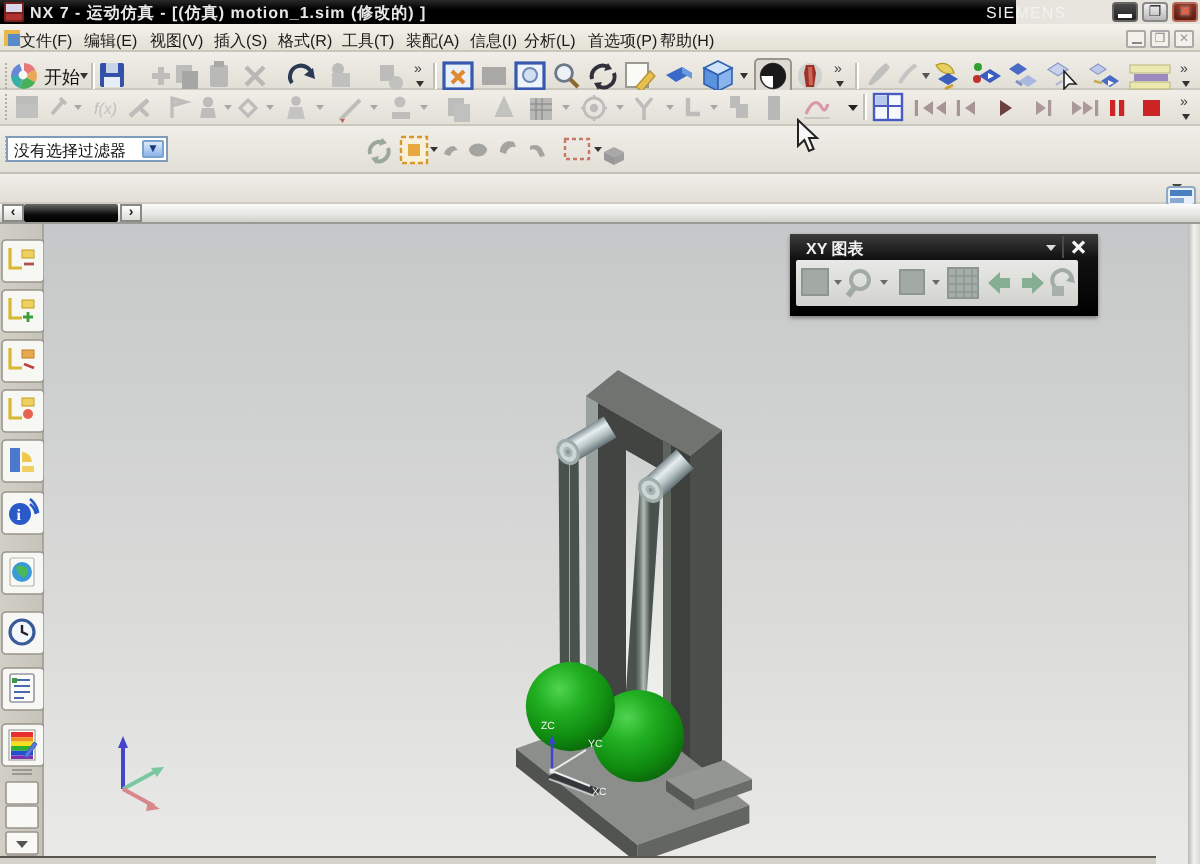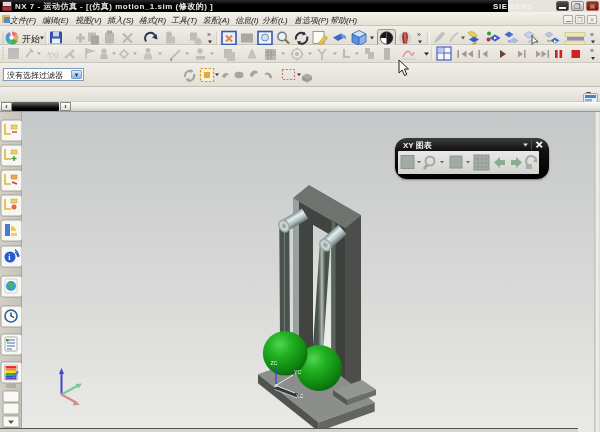--- a/index.html
+++ b/index.html
@@ -1,45 +1,45 @@
 <!DOCTYPE html>
 <html><head><meta charset="utf-8"><style>
 html,body{margin:0;padding:0;width:600px;height:432px;overflow:hidden;font-family:"Liberation Sans",sans-serif;}
 *{box-sizing:border-box;}
 .abs{position:absolute;}
 #app{position:relative;width:600px;height:432px;background:#e6e4dc;}
 
 #title{left:0;top:0;width:508px;height:12px;background:linear-gradient(#2a2a2a,#000 40%,#000);}
 #title .txt{left:15px;top:1px;font-size:8px;font-weight:bold;color:#e8e8e8;letter-spacing:0.5px;white-space:nowrap;}
-#siemens{left:493px;top:1.5px;font-size:8px;font-weight:bold;color:#f2f2f2;letter-spacing:0.6px;}
+#siemens{left:493px;top:1.5px;font-size:8px;font-weight:normal;color:#f2f2f2;letter-spacing:0.6px;}
 .tbtn{top:1px;width:13px;height:10px;border-radius:2px;font-size:7px;line-height:9px;text-align:center;}
 
 #menu{left:0;top:12px;width:600px;height:14px;background:linear-gradient(#f4f2ea,#e3e0d5);border-bottom:1px solid #c9c6ba;color:#1a1a1a;}
-#menu span.mi{position:absolute;top:2.5px;font-size:8px;white-space:nowrap;font-style:italic;}
+#menu span.mi{position:absolute;top:2.5px;font-size:8px;white-space:nowrap;}
 
 .trow{left:0;width:600px;background:linear-gradient(#f0eee8,#e2dfd6);}
 #row1{top:26px;height:19px;border-bottom:1px solid #cac7bc;}
 #row2{top:45px;height:18px;border-bottom:1px solid #cac7bc;}
 #row3{top:63px;height:24px;border-bottom:1px solid #c2bfb4;}
 #row4{top:87px;height:15px;border-bottom:1px solid #d0cdc2;}
 .combo{height:13px;background:#fff;border:1px solid #7f9db9;font-size:8px;color:#111;padding:1px 0 0 3px;}
 .cbtn{position:absolute;right:1px;top:1px;width:11px;height:9px;background:linear-gradient(#dceafc,#8cb4e8);border:1px solid #7aa2cc;border-radius:1px;color:#1a3a7a;font-size:6px;line-height:8px;text-align:center;}
 
 #sstrip{left:0;top:102px;width:600px;height:10px;background:linear-gradient(#fbfbf9,#e8e8e4 55%,#cfcfc9);border-bottom:1px solid #9a9a94;}
 .sbtn{top:0px;width:11px;height:9px;background:linear-gradient(#ffffff,#dcdcd8);border:1px solid #8a8a84;color:#222;font-size:7px;line-height:8px;text-align:center;font-weight:bold;}
 #sthumb{left:12px;top:0px;width:47px;height:9px;background:linear-gradient(#6a6a6a,#0a0a0a 60%,#000);border-radius:1px;}
 
 #main{left:0;top:112px;width:600px;height:320px;background:#cbc8bf;}
 #resbar{left:0;top:0;width:22px;height:320px;background:linear-gradient(90deg,#d2cfc6,#c6c3ba);border-right:1px solid #a8a59c;}
 #viewport{left:22px;top:0;width:578px;height:320px;background:linear-gradient(#c5c8c8,#dadbd9 60%,#eaeae8);}
 #vsb{left:594px;top:0;width:6px;height:320px;background:linear-gradient(90deg,#b8b8b4,#f2f2ee 50%,#d8d8d4);}
 #bline{left:0px;top:316px;width:578px;height:1px;background:#55554f;}
 #bstrip{left:0px;top:317px;width:578px;height:3px;background:#d6d3ca;}
 
-#xytb{left:373px;top:5px;width:154px;height:41px;background:linear-gradient(#3c3c3c,#111 30%,#000);border-radius:12px;box-shadow:0 1px 2px rgba(0,0,0,0.4);margin-top:21px;}
+#xytb{left:373px;top:5px;width:154px;height:41px;background:linear-gradient(#3c3c3c,#111 30%,#000);border-radius:0;box-shadow:0 1px 2px rgba(0,0,0,0.4);}
 #xytb .ttl{left:8px;top:2px;color:#f0f0f0;font-size:8px;font-weight:bold;}
 #xybody{left:3px;top:13px;width:141px;height:23px;background:linear-gradient(#e8e8e6,#d2d2ce);border-radius:1px;}
 </style></head><body>
 <div id="app">
 
 <div class="abs" id="title">
  <svg class="abs" style="left:2px;top:1px" width="11" height="10">
         <rect x="0" y="0" width="10" height="10" rx="1" fill="#7a2020"></rect>
         <rect x="1" y="1" width="8" height="4" fill="#d8d8e8"></rect>
         <rect x="1" y="6" width="8" height="3" fill="#b03030"></rect>

